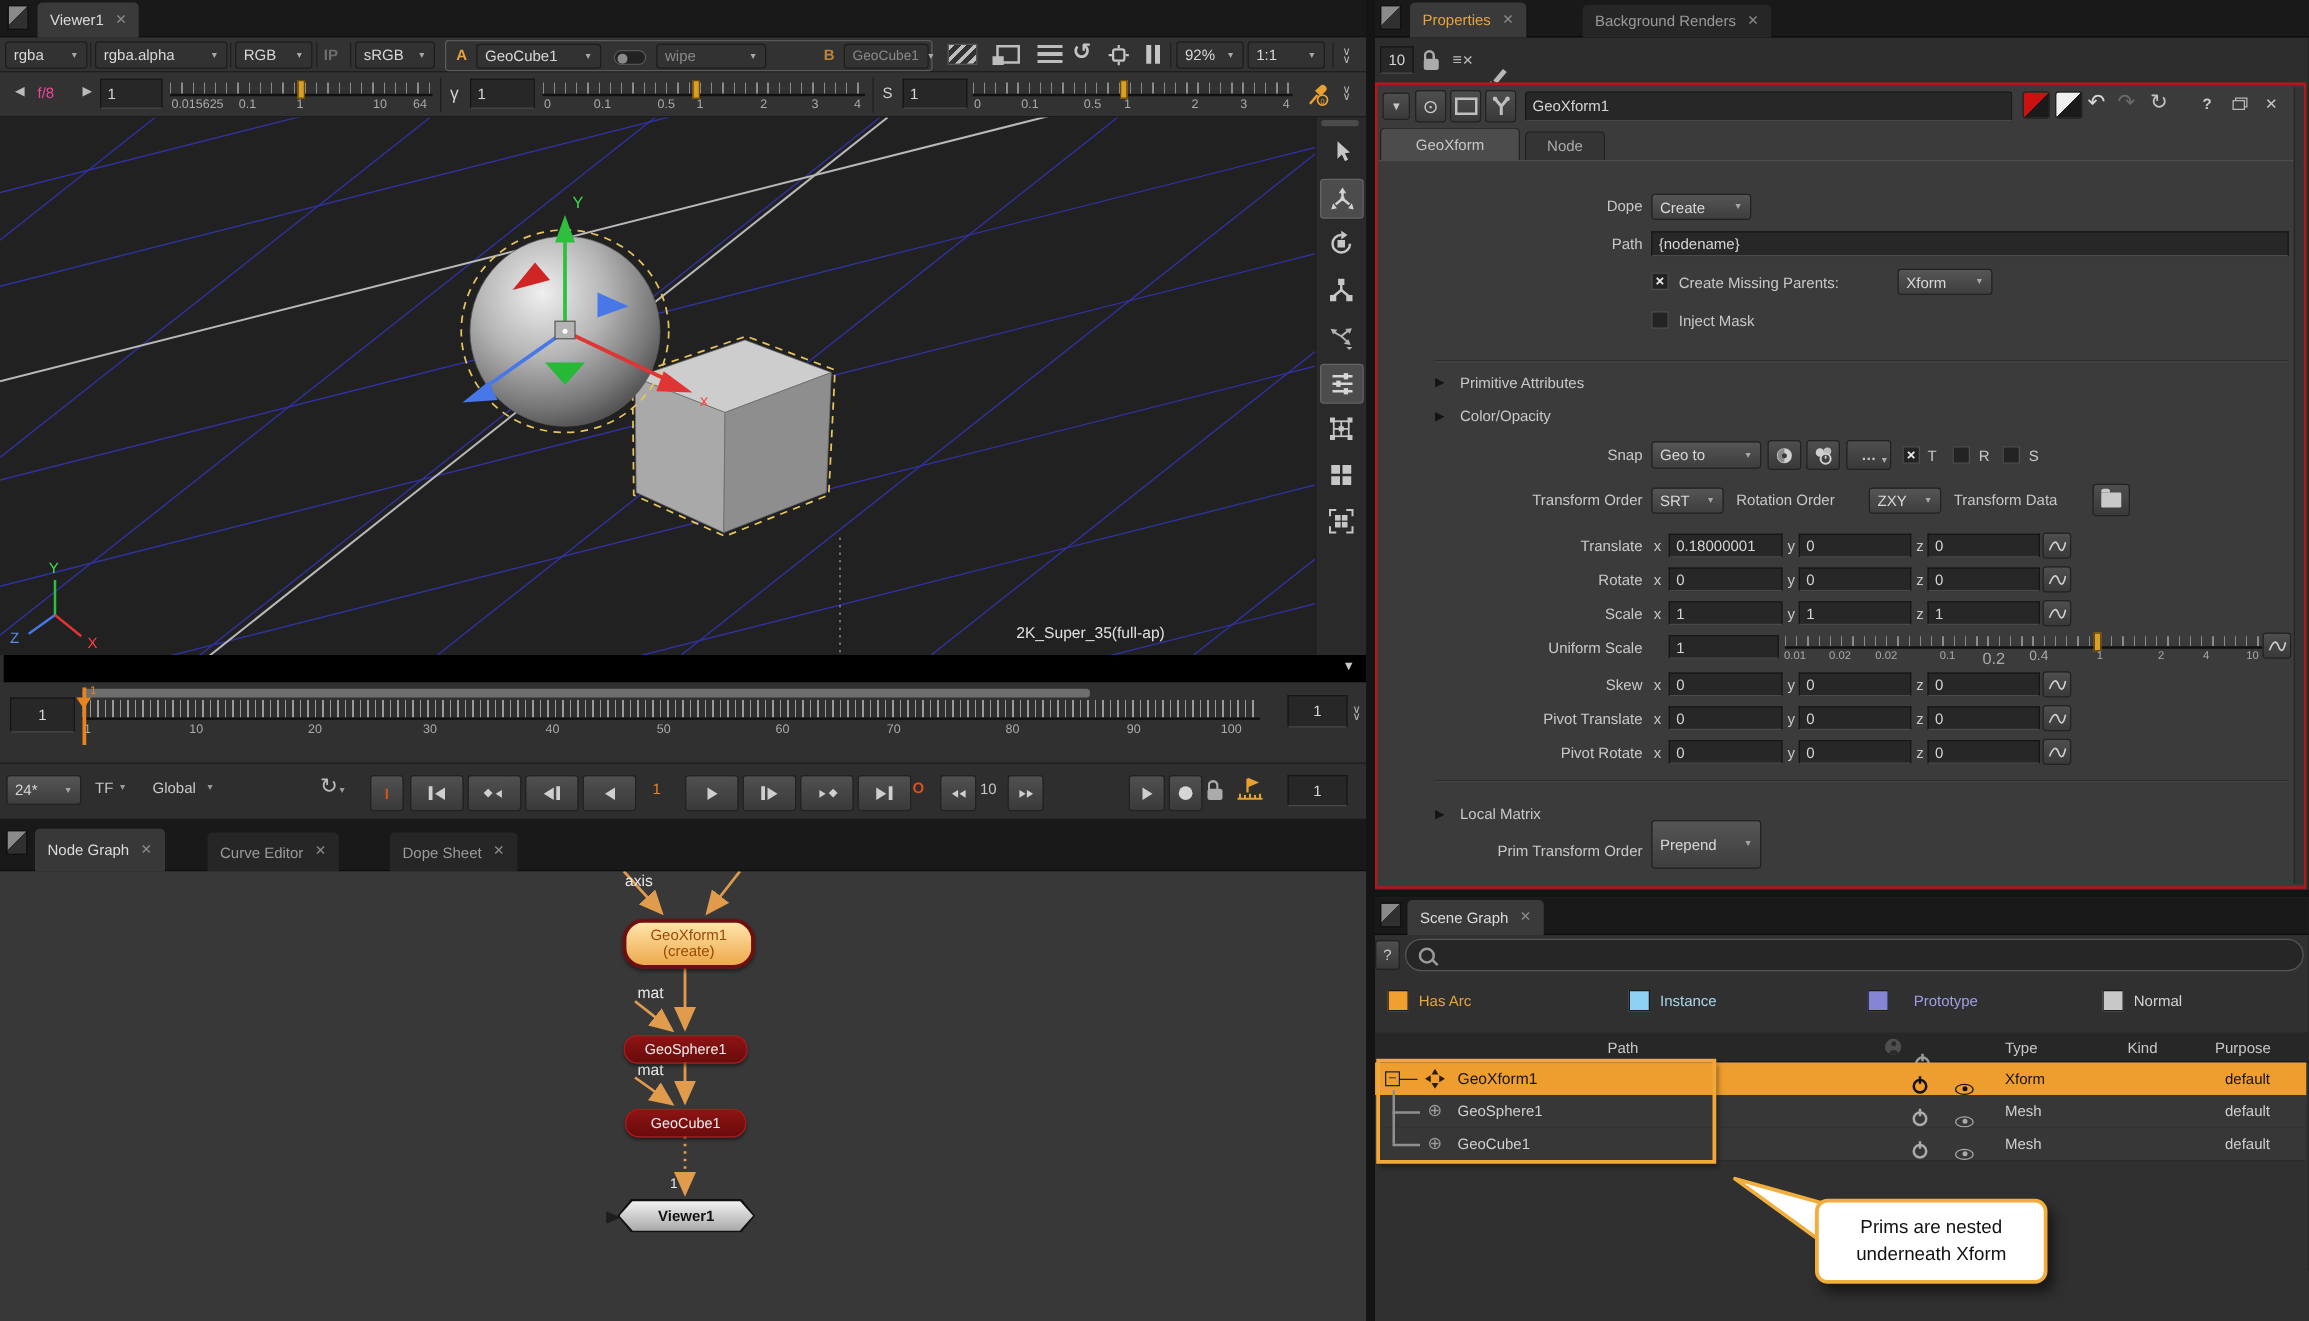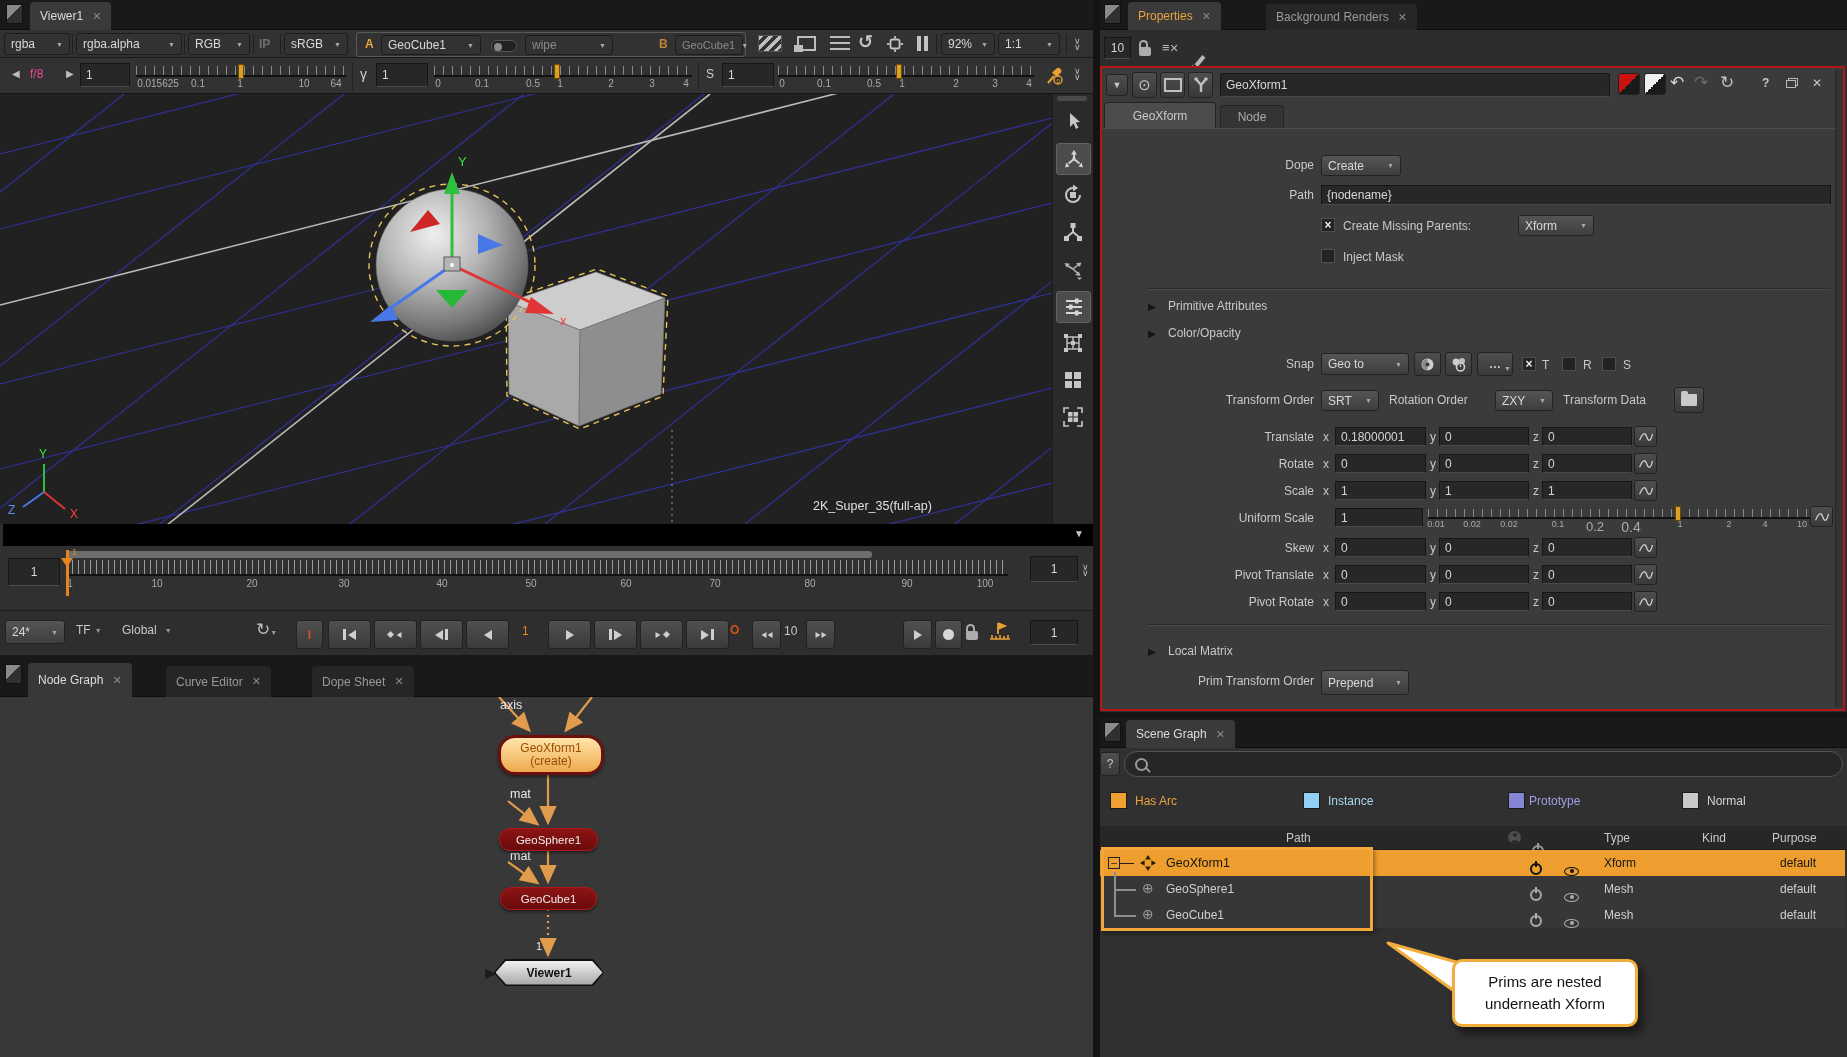--- a/index.html
+++ b/index.html
@@ -780,21 +780,21 @@
         <span>1</span>
       </div>
     <div class="abs" style="left:326px;top:441px;width:382px">
       <div class="ticks" style="height:8px"></div>
       <div class="marker" style="left:247px;top:-3px"></div>
       <span class="ticklbl" style="left:8px;top:10px;font-size:9px">0.01</span>
       <span class="ticklbl" style="left:44px;top:10px;font-size:9px">0.02</span>
       <span class="ticklbl" style="left:81px;top:10px;font-size:9px">0.02</span>
       <span class="ticklbl" style="left:130px;top:10px;font-size:9px">0.1</span>
       <span class="ticklbl" style="left:167px;top:10px;font-size:13px">0.2</span>
-      <span class="ticklbl" style="left:203px;top:10px;font-size:14px">0.4</span>
+      <span class="ticklbl" style="left:203px;top:10px;font-size:11px">0.4</span>
       <span class="ticklbl" style="left:252px;top:10px;font-size:9px">1</span>
       <span class="ticklbl" style="left:301px;top:10px;font-size:9px">2</span>
       <span class="ticklbl" style="left:337px;top:10px;font-size:9px">4</span>
       <span class="ticklbl" style="left:374px;top:10px;font-size:9px">10</span>
     </div>
     <div class="abs btn" style="left:708px;top:438px;width:23px;height:21px">
         <svg width="16" height="12" viewBox="0 0 20 14" class="curveglyph">
           <path d="M2 11 C6 1 9 1 11 7 S16 13 18 3"></path>
         </svg>
       </div>
@@ -854,21 +854,21 @@
         <svg width="16" height="12" viewBox="0 0 20 14" class="curveglyph">
           <path d="M2 11 C6 1 9 1 11 7 S16 13 18 3"></path>
         </svg>
       </div>
 
     <div class="abs" style="left:45px;top:556px;width:684px;height:2px;background:#2c2c2c;border-bottom:1px solid #4a4a4a"></div>
 
     <span class="abs disc" style="left:46px;top:578px">▶</span>
     <span class="abs lbl" style="left:66px;top:576px">Local Matrix</span>
     <span class="rlbl" style="left:30px;top:606px;width:182px">Prim Transform Order</span>
-    <div class="abs dd" style="left:219px;top:602px;width:88px;height:25px">
+    <div class="abs dd" style="left:219px;top:588px;width:88px;height:39px">
         <span>Prepend</span>
         <span class="arr">▼</span>
       </div>
 
     <div class="abs" style="left:733px;top:2px;width:8px;height:637px;background:#333;border-left:1px solid #272727"></div>
   </div>
 </div>
 
 <div class="abs" style="left:1100px;top:712px;width:747px;height:6px;background:#141414"></div>
 
@@ -888,21 +888,21 @@
   </div>
 
   <div class="abs flex" style="left:10px;top:74px;gap:8px">
     <span class="legend-sw" style="background:#f0a030"></span>
     <span style="color:#e8a33d">Has Arc</span>
   </div>
   <div class="abs flex" style="left:203px;top:74px;gap:8px">
     <span class="legend-sw" style="background:#8fd0f5"></span>
     <span style="color:#a9d6ee">Instance</span>
   </div>
-  <div class="abs flex" style="left:408px;top:74px;gap:4px">
+  <div class="abs flex" style="left:394px;top:74px;gap:20px">
     <span class="legend-sw" style="background:#8585d6"></span>
     <span style="color:#9f9fe4">Prototype</span>
   </div>
   <div class="abs flex" style="left:582px;top:74px;gap:8px">
     <span class="legend-sw" style="background:#c8c8c8"></span>
     <span style="color:#d4d4d4">Normal</span>
   </div>
 
   <div class="abs" style="left:0;top:108px;width:747px;height:24px;background:#272727;border-bottom:1px solid #1d1d1d">
     <span class="abs" style="left:186px;top:5px">Path</span>

